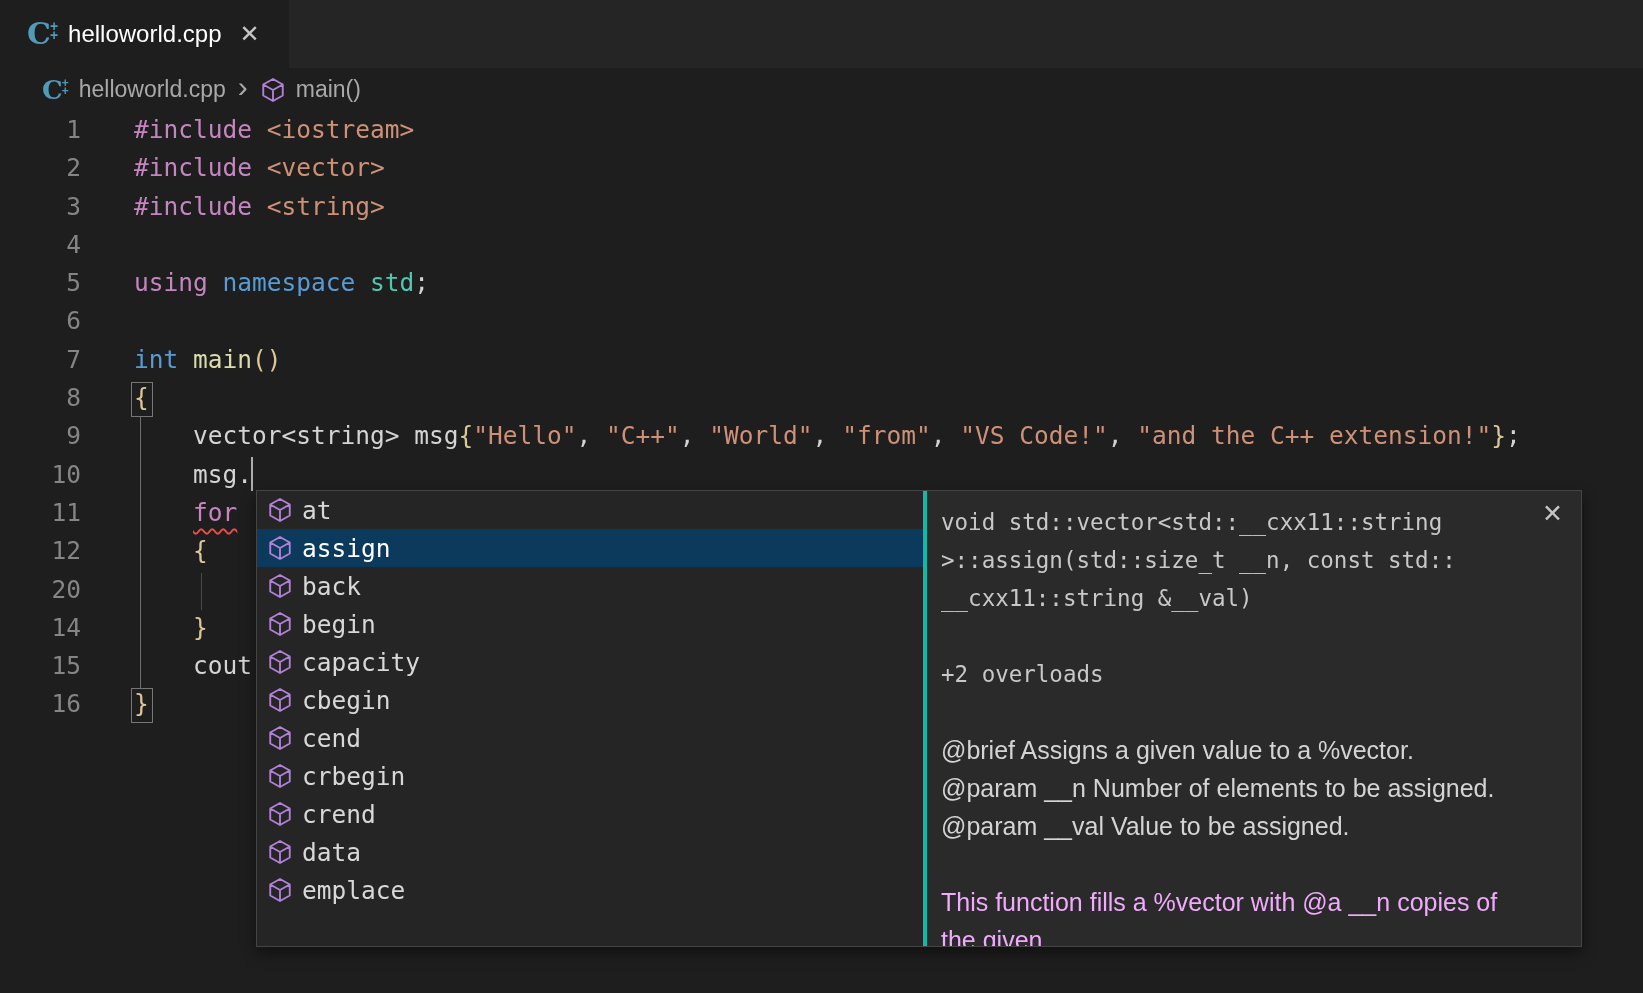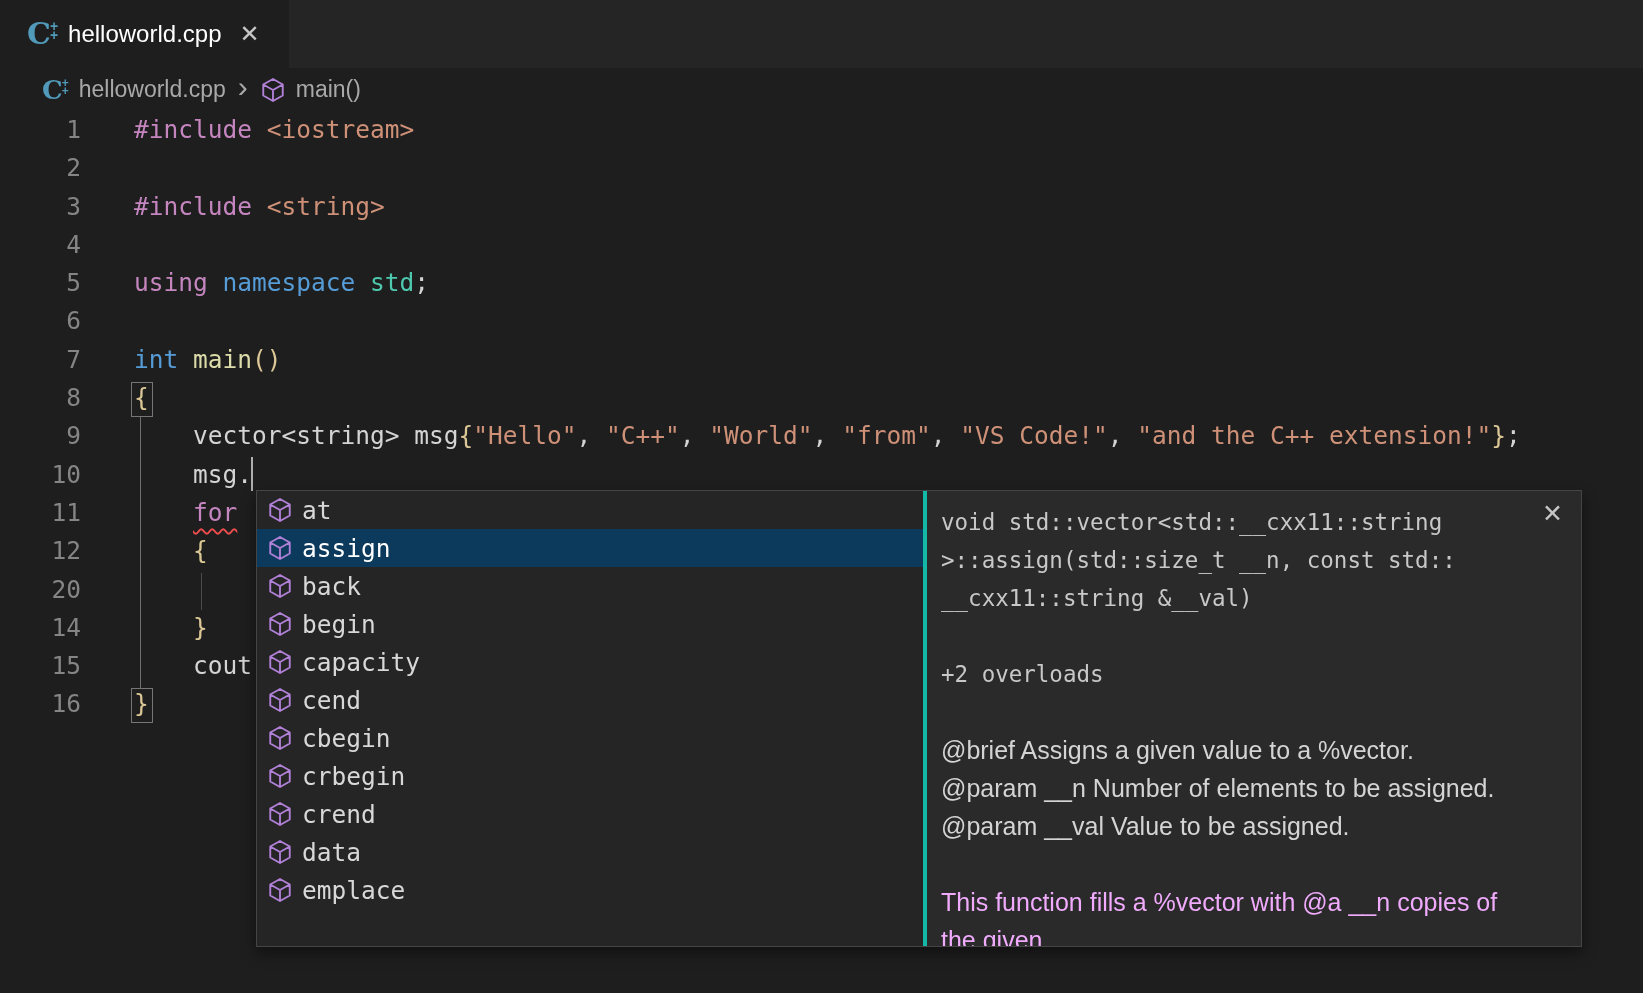--- a/index.html
+++ b/index.html
@@ -113,20 +113,21 @@
   <span>main()</span>
 </div>
 
 <div id="code">
     <div class="cline">
       <span class="ln">1</span>
       <pre class="ctext"><span class="tok-k">#include</span><span class="tok-p"> </span><span class="tok-s">&lt;iostream&gt;</span></pre>
     </div>
     <div class="cline">
       <span class="ln">2</span>
+      <pre class="ctext"><span class="tok-k">#include</span><span class="tok-p"> </span><span class="tok-s">&lt;vector&gt;</span></pre>
     </div>
     <div class="cline">
       <span class="ln">3</span>
       <pre class="ctext"><span class="tok-k">#include</span><span class="tok-p"> </span><span class="tok-s">&lt;string&gt;</span></pre>
     </div>
     <div class="cline">
       <span class="ln">4</span>
       <pre class="ctext"></pre>
     </div>
     <div class="cline">
@@ -214,27 +215,27 @@
       <div class="srow">
         <svg class="cube" viewBox="0 0 16 16">
     <path d="M8 1.2 L14 4.6 L14 11.4 L8 14.8 L2 11.4 L2 4.6 Z M2 4.6 L8 8 L14 4.6 M8 8 L8 14.8" fill="none" stroke="#B180D7" stroke-width="1.15" stroke-linejoin="round" stroke-linecap="round"></path>
   </svg>
         <span>capacity</span>
       </div>
       <div class="srow">
         <svg class="cube" viewBox="0 0 16 16">
     <path d="M8 1.2 L14 4.6 L14 11.4 L8 14.8 L2 11.4 L2 4.6 Z M2 4.6 L8 8 L14 4.6 M8 8 L8 14.8" fill="none" stroke="#B180D7" stroke-width="1.15" stroke-linejoin="round" stroke-linecap="round"></path>
   </svg>
+        <span>cbegin</span>
+      </div>
+      <div class="srow">
+        <svg class="cube" viewBox="0 0 16 16">
+    <path d="M8 1.2 L14 4.6 L14 11.4 L8 14.8 L2 11.4 L2 4.6 Z M2 4.6 L8 8 L14 4.6 M8 8 L8 14.8" fill="none" stroke="#B180D7" stroke-width="1.15" stroke-linejoin="round" stroke-linecap="round"></path>
+  </svg>
         <span>cend</span>
-      </div>
-      <div class="srow">
-        <svg class="cube" viewBox="0 0 16 16">
-    <path d="M8 1.2 L14 4.6 L14 11.4 L8 14.8 L2 11.4 L2 4.6 Z M2 4.6 L8 8 L14 4.6 M8 8 L8 14.8" fill="none" stroke="#B180D7" stroke-width="1.15" stroke-linejoin="round" stroke-linecap="round"></path>
-  </svg>
-        <span>cbegin</span>
       </div>
       <div class="srow">
         <svg class="cube" viewBox="0 0 16 16">
     <path d="M8 1.2 L14 4.6 L14 11.4 L8 14.8 L2 11.4 L2 4.6 Z M2 4.6 L8 8 L14 4.6 M8 8 L8 14.8" fill="none" stroke="#B180D7" stroke-width="1.15" stroke-linejoin="round" stroke-linecap="round"></path>
   </svg>
         <span>crbegin</span>
       </div>
       <div class="srow">
         <svg class="cube" viewBox="0 0 16 16">
     <path d="M8 1.2 L14 4.6 L14 11.4 L8 14.8 L2 11.4 L2 4.6 Z M2 4.6 L8 8 L14 4.6 M8 8 L8 14.8" fill="none" stroke="#B180D7" stroke-width="1.15" stroke-linejoin="round" stroke-linecap="round"></path>

